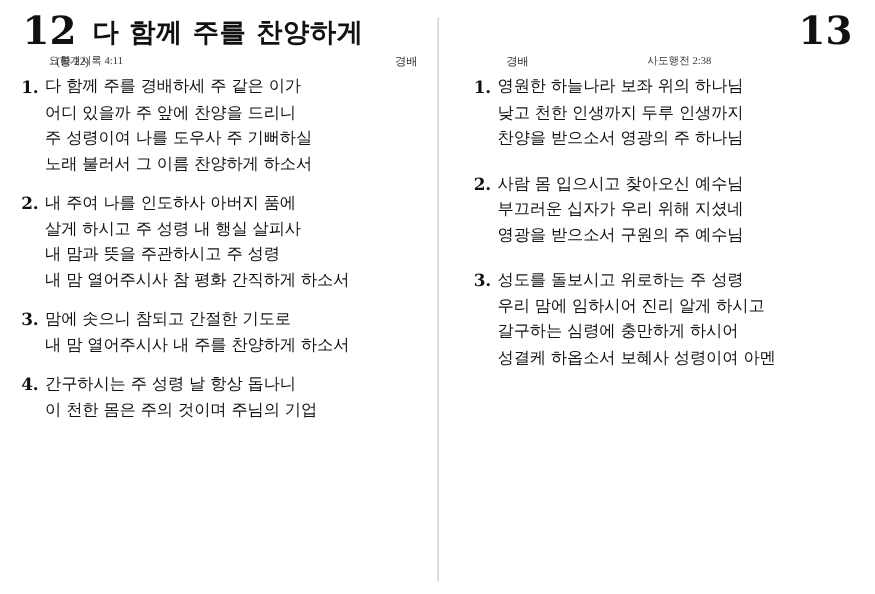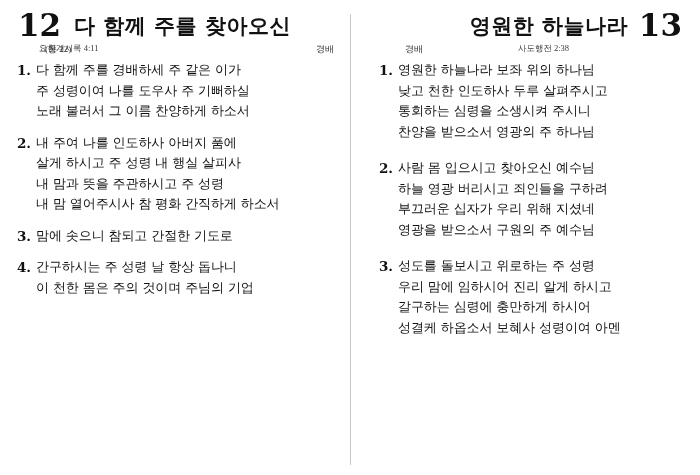--- a/index.html
+++ b/index.html
@@ -133,94 +133,93 @@
 </head>
 <body>
 
 <div class="page">
 
   <div class="divider"></div>
 
   <div class="col left">
     <div class="hymn-head">
       <div class="hymn-num">12</div>
-      <div class="hymn-title">다 함께 주를 찾아오신</div>
+      <div class="hymn-title">다 함께 주를 찬양하게</div>
       <div class="meta-row">
         <span class="meta-left">(통 22)</span>
         <span class="meta-center">요한계시록 4:11</span>
         <span class="meta-right">경배</span>
       </div>
     </div>
 
     <div class="verses">
 
       <div class="verse">
         <div class="verse-num">1.</div>
         <div class="verse-lines">
           <div class="vline">다 함께 주를 경배하세 주 같은 이가</div>
+          <div class="vline">어디 있을까 주 앞에 찬양을 드리니</div>
           <div class="vline">주 성령이여 나를 도우사 주 기뻐하실</div>
           <div class="vline">노래 불러서 그 이름 찬양하게 하소서</div>
         </div>
       </div>
 
       <div class="verse">
         <div class="verse-num">2.</div>
         <div class="verse-lines">
           <div class="vline">내 주여 나를 인도하사 아버지 품에</div>
           <div class="vline">살게 하시고 주 성령 내 행실 살피사</div>
           <div class="vline">내 맘과 뜻을 주관하시고 주 성령</div>
           <div class="vline">내 맘 열어주시사 참 평화 간직하게 하소서</div>
         </div>
       </div>
 
       <div class="verse">
         <div class="verse-num">3.</div>
         <div class="verse-lines">
           <div class="vline">맘에 솟으니 참되고 간절한 기도로</div>
+          <div class="vline">내 맘 열어주시사 내 주를 찬양하게 하소서</div>
         </div>
       </div>
 
       <div class="verse">
         <div class="verse-num">4.</div>
         <div class="verse-lines">
           <div class="vline">간구하시는 주 성령 날 항상 돕나니</div>
           <div class="vline">이 천한 몸은 주의 것이며 주님의 기업</div>
         </div>
       </div>
 
     </div>
   </div>
 
   <div class="col right">
     <div class="hymn-head">
       <div class="hymn-num">13</div>
-      <div class="hymn-title">영원한 하늘나라</div>
       <div class="meta-row">
         <span class="meta-left">경배</span>
         <span class="meta-center">사도행전 2:38</span>
       </div>
     </div>
 
     <div class="verses">
 
       <div class="verse">
         <div class="verse-num">1.</div>
         <div class="verse-lines">
           <div class="vline">영원한 하늘나라 보좌 위의 하나님</div>
-          <div class="vline">낮고 천한 인도하사 두루 살펴주시고</div>
-          <div class="vline">통회하는 심령을 소생시켜 주시니</div>
+          <div class="vline">낮고 천한 인생까지 두루 인생까지</div>
           <div class="vline">찬양을 받으소서 영광의 주 하나님</div>
         </div>
       </div>
 
       <div class="verse">
         <div class="verse-num">2.</div>
         <div class="verse-lines">
           <div class="vline">사람 몸 입으시고 찾아오신 예수님</div>
-          <div class="vline">하늘 영광 버리시고 죄인들을 구하려</div>
           <div class="vline">부끄러운 십자가 우리 위해 지셨네</div>
           <div class="vline">영광을 받으소서 구원의 주 예수님</div>
         </div>
       </div>
 
       <div class="verse">
         <div class="verse-num">3.</div>
         <div class="verse-lines">
           <div class="vline">성도를 돌보시고 위로하는 주 성령</div>
           <div class="vline">우리 맘에 임하시어 진리 알게 하시고</div>

